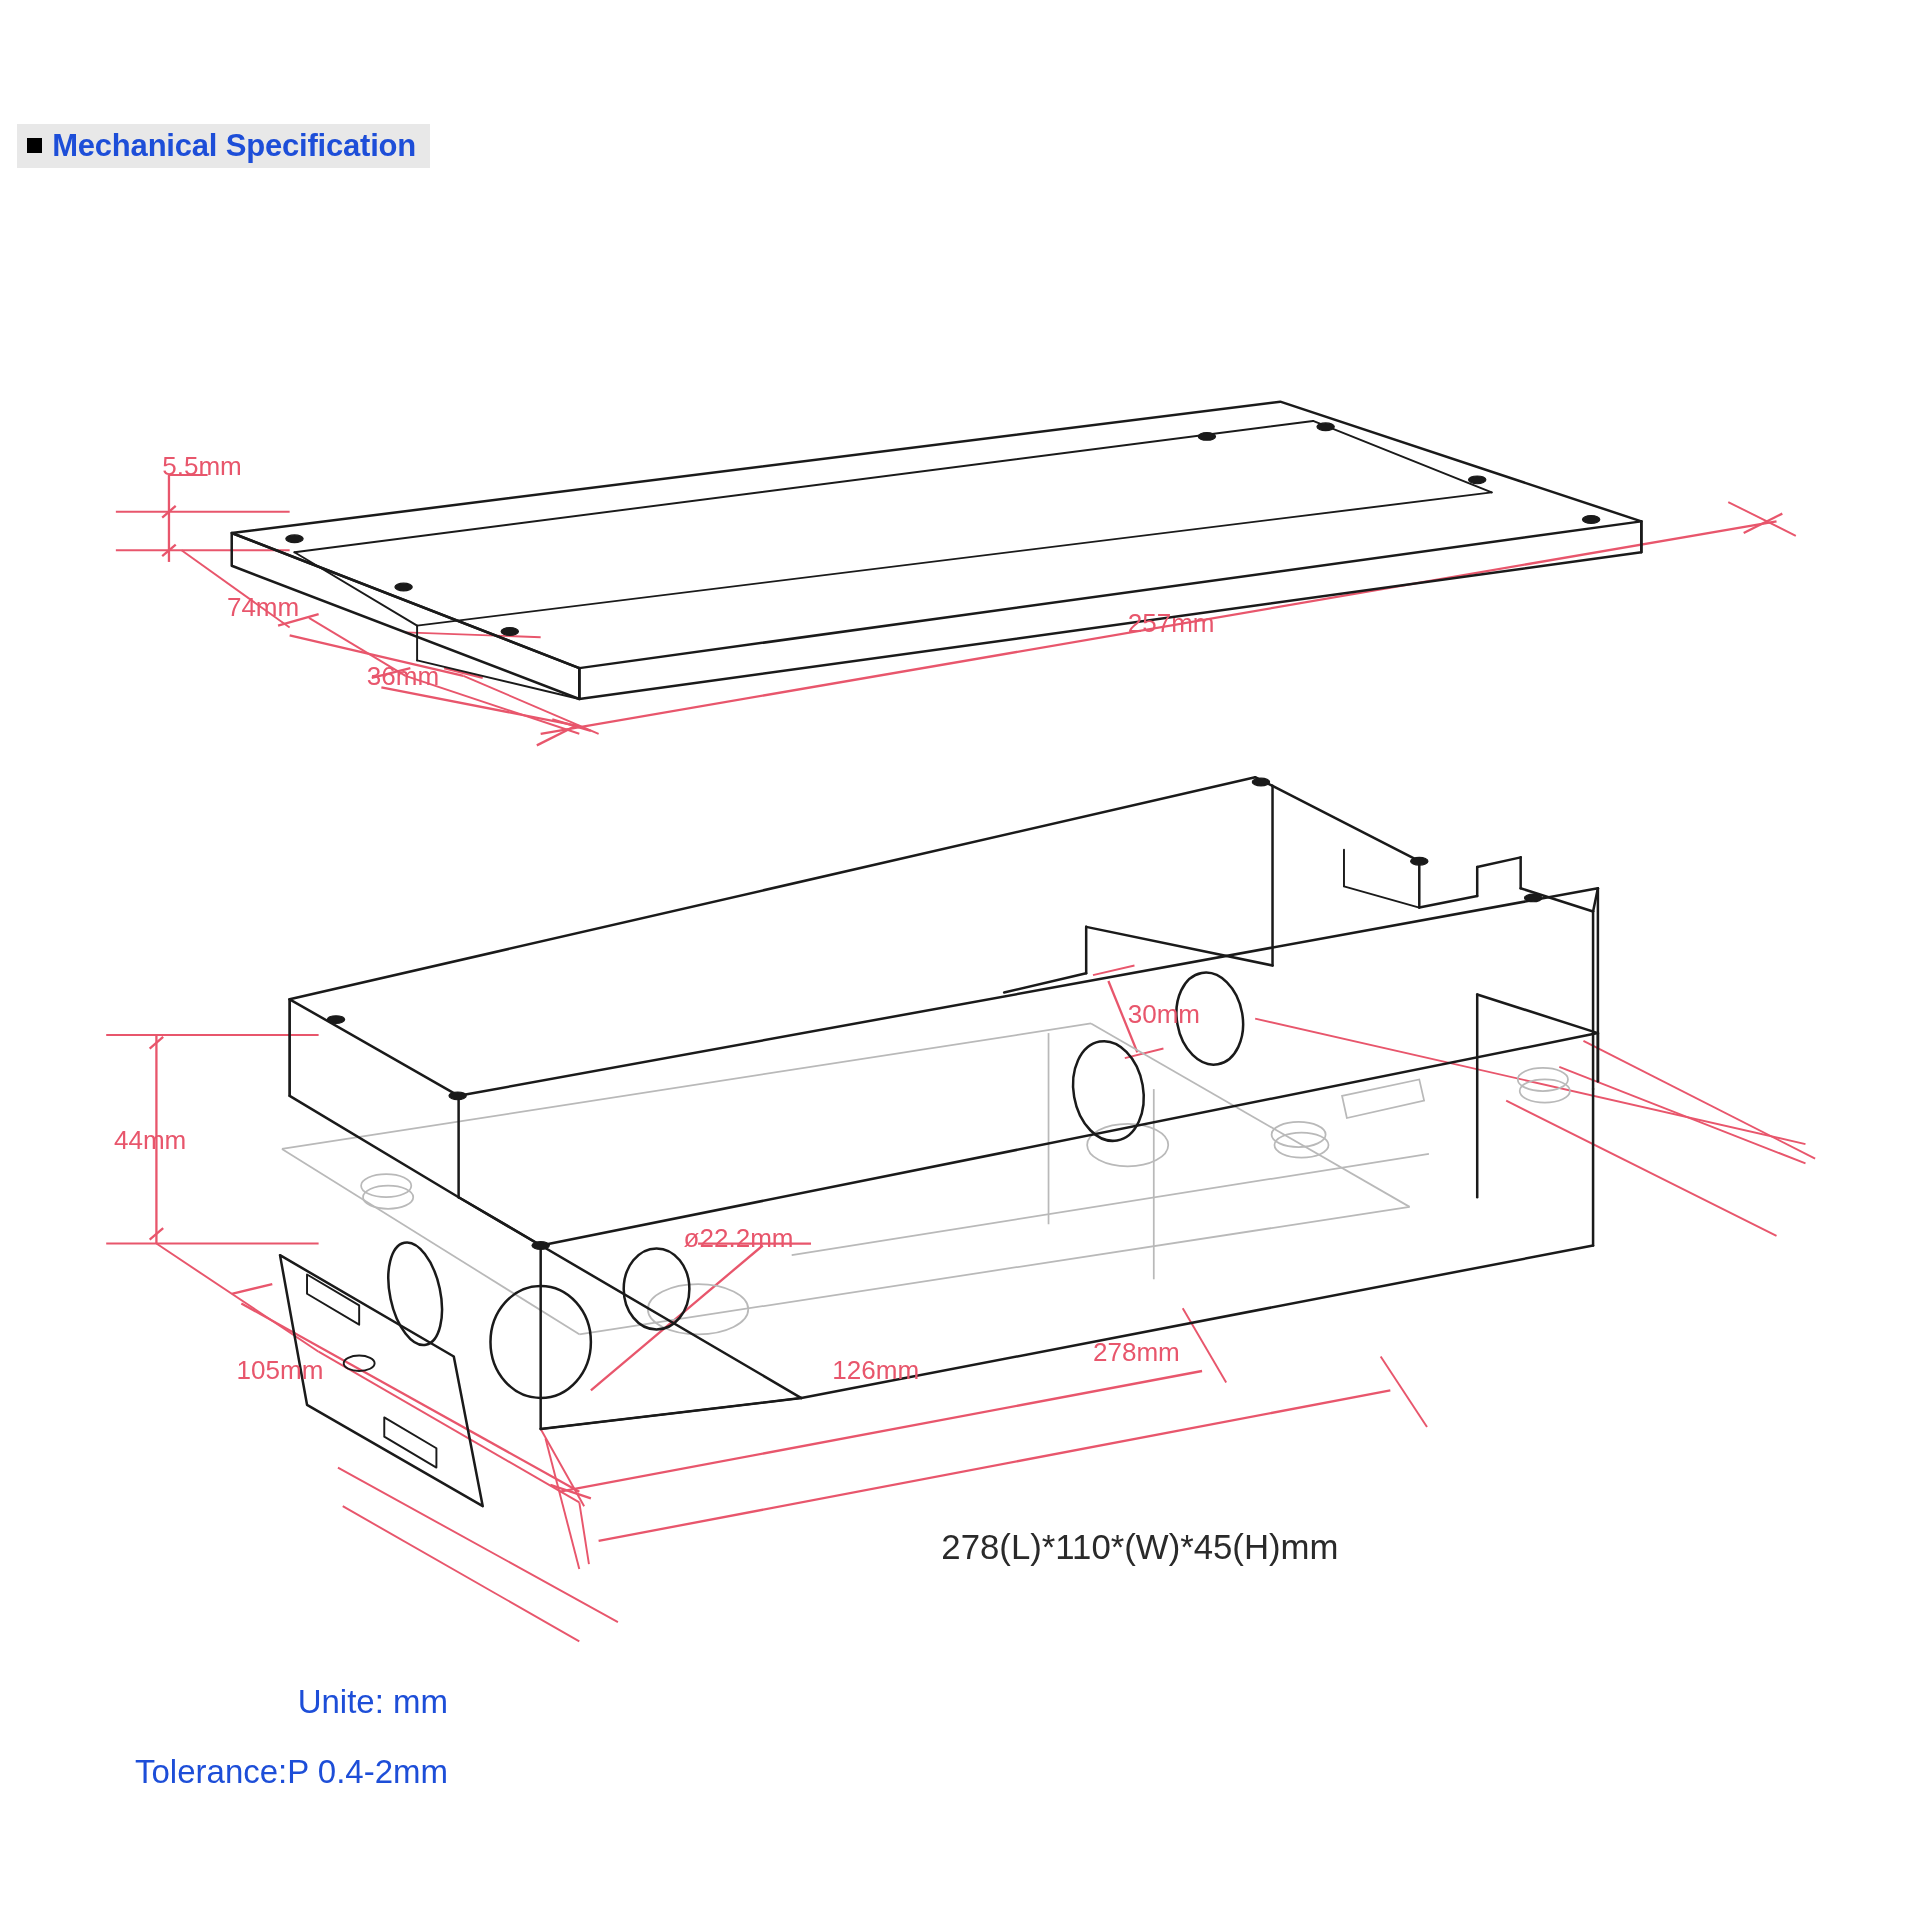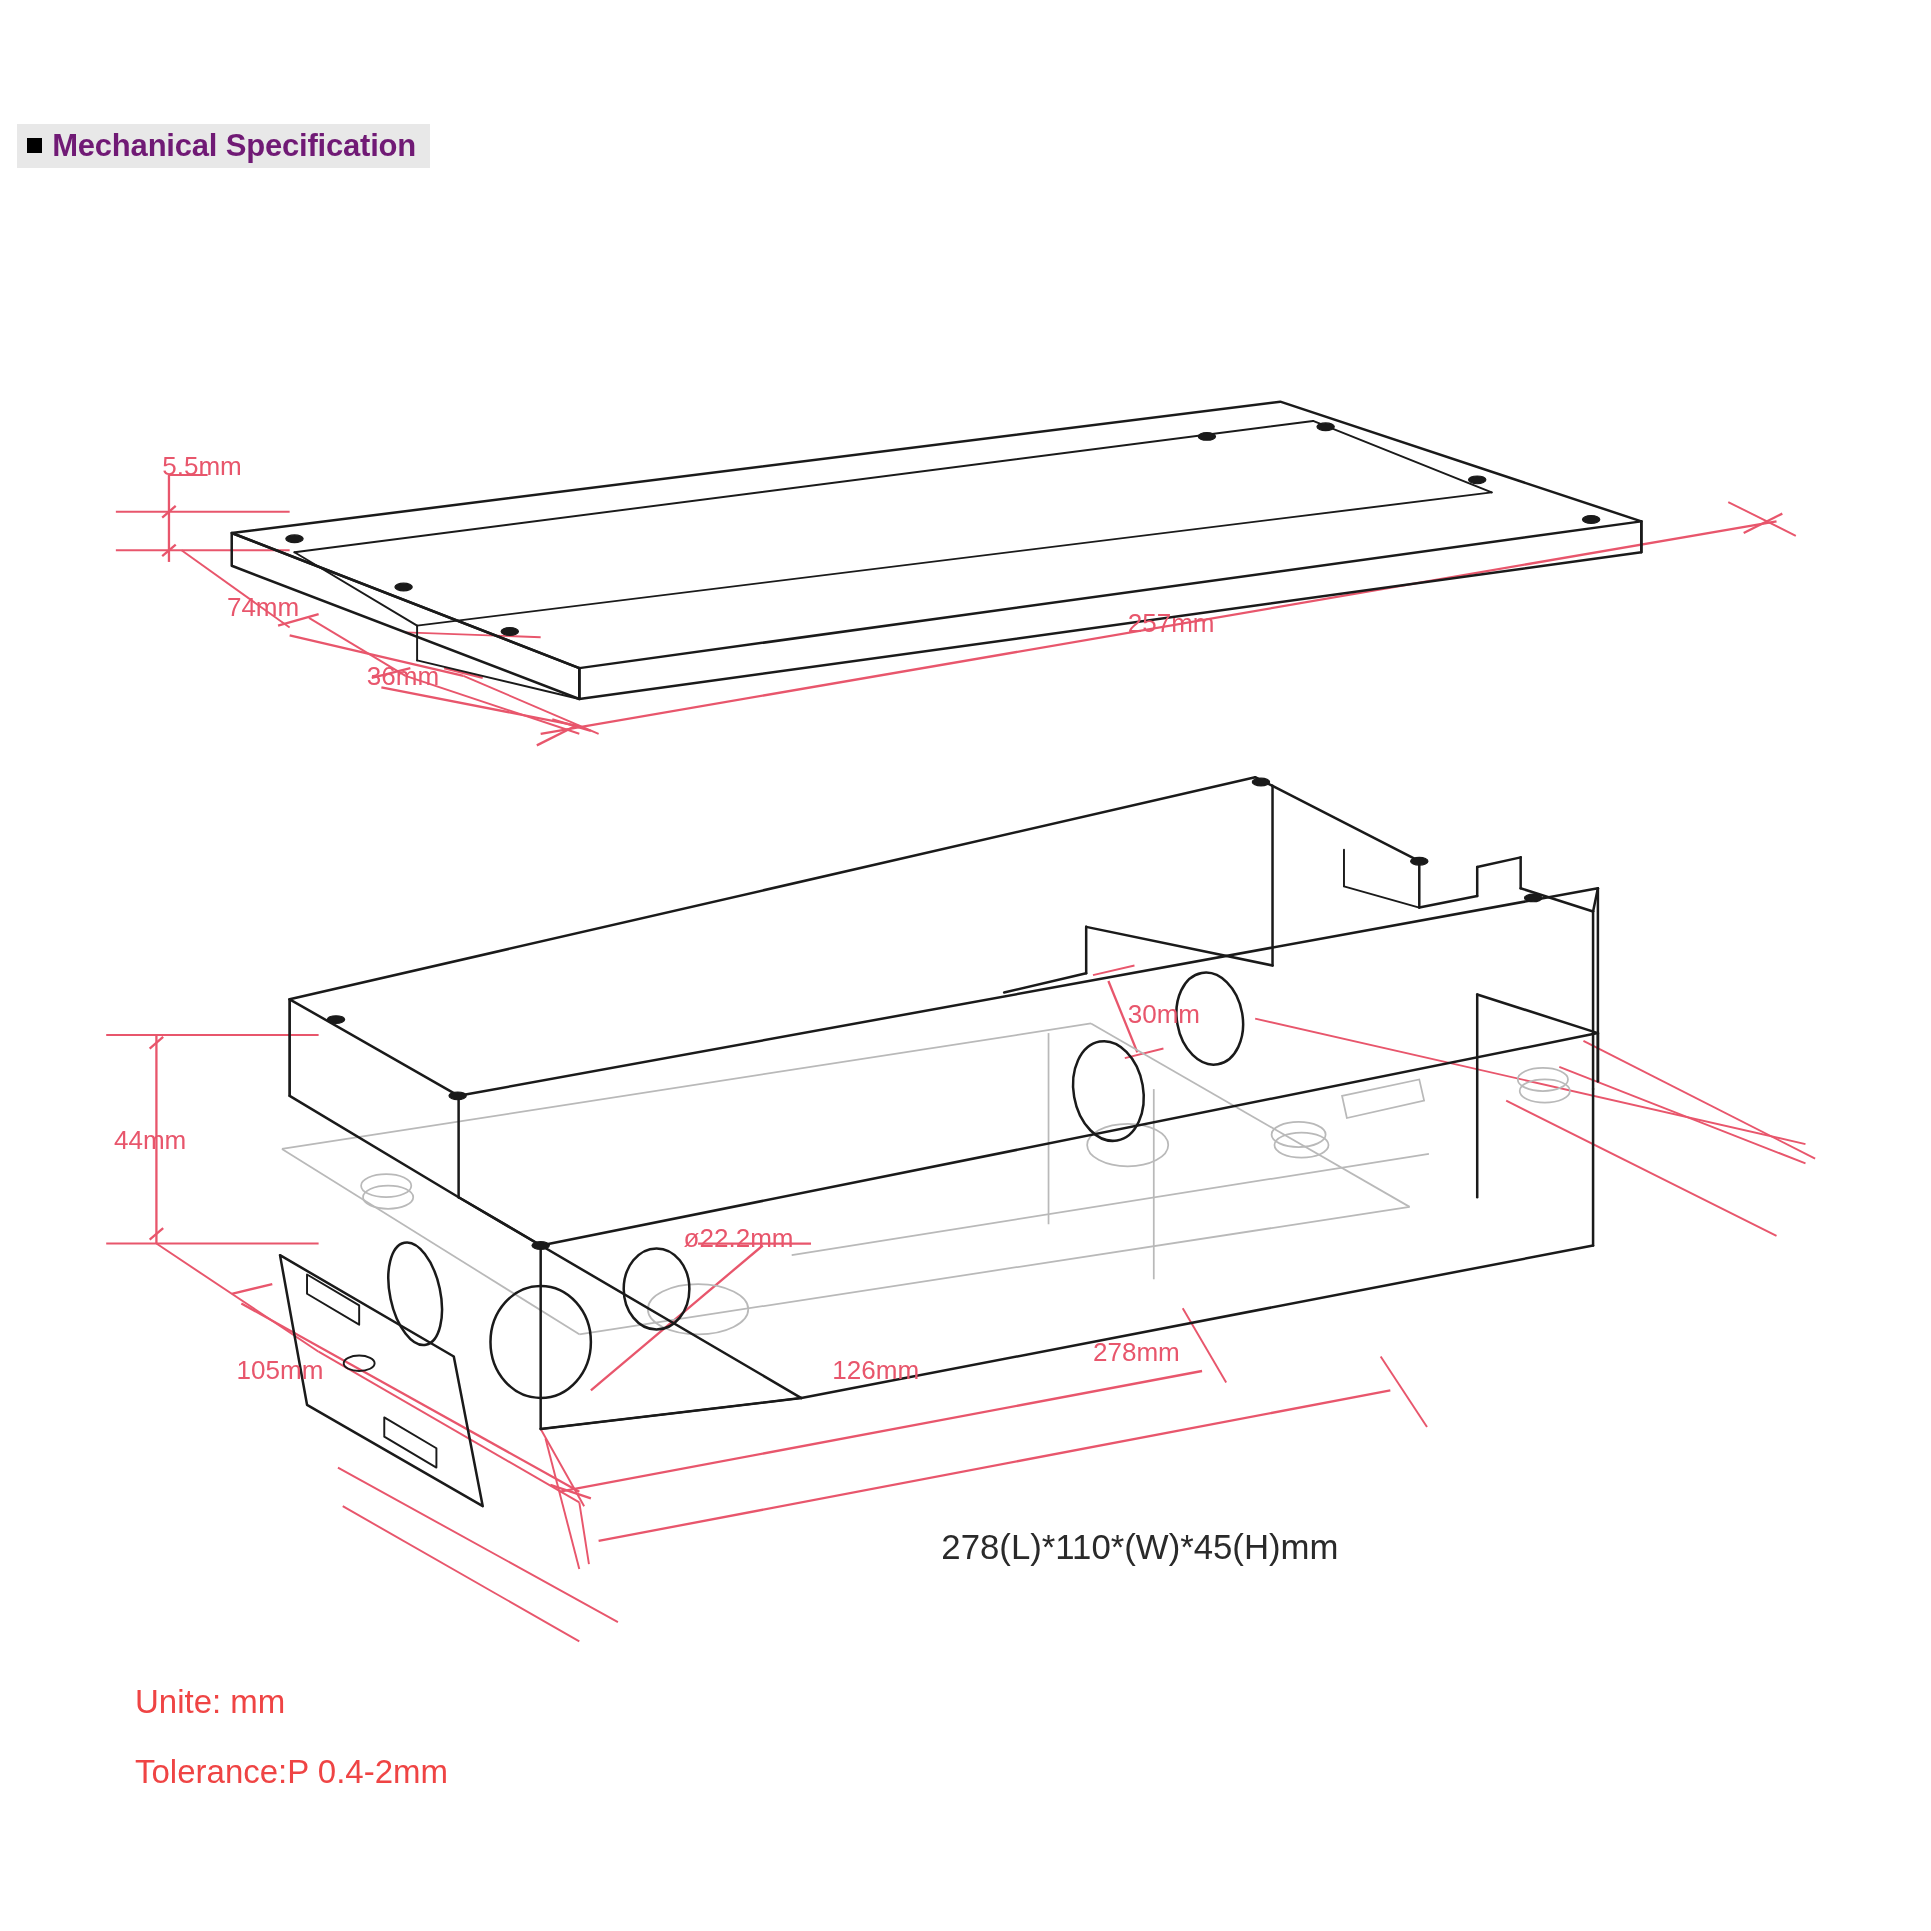--- a/index.html
+++ b/index.html
@@ -29,42 +29,43 @@
   }
   #section-heading .bullet-sq {
     width: 15.4px;
     height: 15.4px;
     background: #000;
     display: inline-block;
   }
   #section-heading .heading-text {
     font-size: 31px;
     font-weight: bold;
-    color: #701a75;
+    color: #1d4ed8;
     letter-spacing: -0.2px;
     white-space: nowrap;
   }
 
   
   #drawing-canvas {
     position: absolute;
     left: 0;
     top: 0;
     width: 1931px;
     height: 1931px;
   }
 
   
   #footer-notes {
     position: absolute;
     left: 135px;
     top: 1685px;
-    color: #ef4444;
+    color: #1d4ed8;
     font-size: 33px;
     line-height: 1.0;
+    text-align: right;
   }
   #footer-notes .note-line {
     margin-bottom: 37px;
     white-space: nowrap;
   }
 
   .dim-label {
     font-family: "Liberation Sans", sans-serif;
     font-size: 27px;
     fill: #e8566c;

